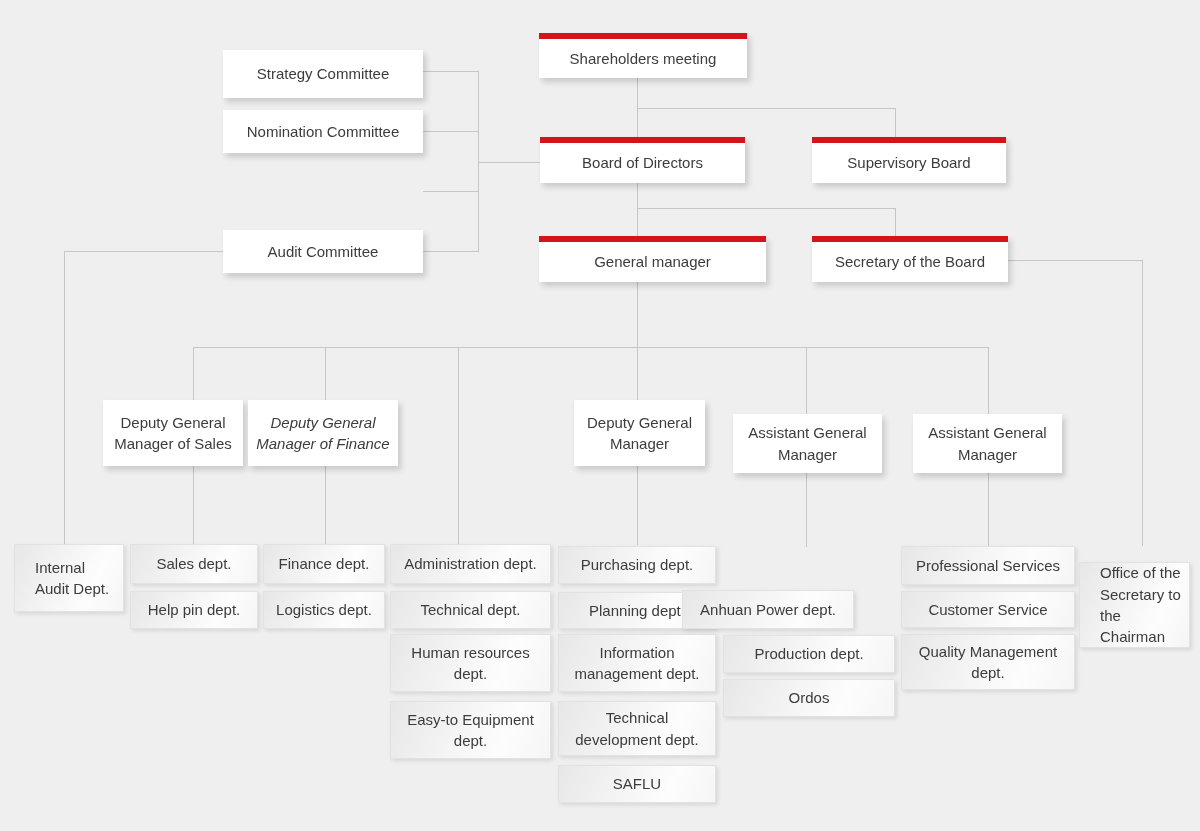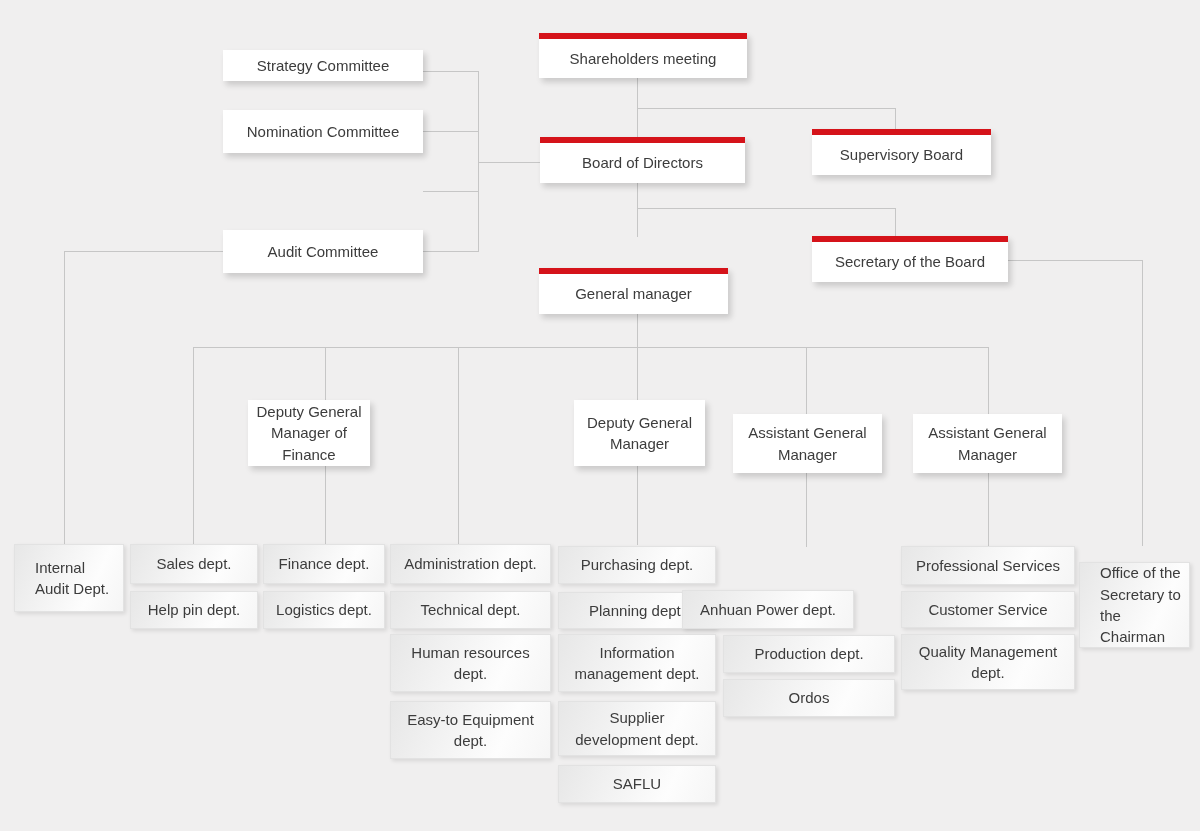--- a/index.html
+++ b/index.html
@@ -77,29 +77,30 @@
   <div class="vl" style="left:458px;top:347px;height:198px;"></div>
   <div class="vl" style="left:637px;top:347px;height:198px;"></div>
   <div class="vl" style="left:806px;top:347px;height:200px;"></div>
   <div class="vl" style="left:988px;top:347px;height:200px;"></div>
 
   <div class="hl" style="left:1008px;top:260px;width:134px;"></div>
   <div class="vl" style="left:1142px;top:260px;height:286px;"></div>
 
   <div class="node exec" style="left:539px;top:33px;width:208px;height:45px;">Shareholders meeting</div>
   <div class="node exec" style="left:540px;top:137px;width:205px;height:46px;">Board of Directors</div>
-  <div class="node exec" style="left:812px;top:129px;width:179px;height:46px;">Supervisory Board</div>
-  <div class="node exec" style="left:539px;top:236px;width:189px;height:46px;margin-top:32px;">General manager</div>
+  <div class="node exec" style="left:812px;top:137px;width:194px;height:46px;">Supervisory Board</div>
+  <div class="node exec" style="left:539px;top:236px;width:227px;height:46px;">General manager</div>
   <div class="node exec" style="left:812px;top:236px;width:196px;height:46px;">Secretary of the Board</div>
 
-  <div class="node white" style="left:223px;top:50px;width:200px;height:31px;">Strategy Committee</div>
+  <div class="node white" style="left:223px;top:50px;width:200px;height:48px;">Strategy Committee</div>
   <div class="node white" style="left:223px;top:110px;width:200px;height:43px;">Nomination Committee</div>
   <div class="node white" style="left:223px;top:230px;width:200px;height:43px;">Audit Committee</div>
 
-  <div class="node white" style="left:248px;top:400px;width:122px;height:66px;">Deputy General Manager of Finance</div>
+  <div class="node white" style="left:103px;top:400px;width:140px;height:66px;">Deputy General Manager of Sales</div>
+  <div class="node white" style="left:248px;top:400px;width:150px;height:66px;font-style:italic;">Deputy General Manager of Finance</div>
   <div class="node white" style="left:574px;top:400px;width:131px;height:66px;">Deputy General Manager</div>
   <div class="node white" style="left:733px;top:414px;width:149px;height:59px;">Assistant General Manager</div>
   <div class="node white" style="left:913px;top:414px;width:149px;height:59px;">Assistant General Manager</div>
 
   <div class="node dept left-align" style="left:14px;top:544px;width:110px;height:68px;">Internal
 Audit Dept.</div>
 
   <div class="node dept" style="left:130px;top:544px;width:128px;height:40px;">Sales dept.</div>
   <div class="node dept" style="left:130px;top:591px;width:128px;height:38px;text-align:right;">Help pin dept.</div>
 
@@ -107,21 +108,21 @@
   <div class="node dept" style="left:263px;top:591px;width:122px;height:38px;">Logistics dept.</div>
 
   <div class="node dept" style="left:390px;top:544px;width:161px;height:40px;">Administration dept.</div>
   <div class="node dept" style="left:390px;top:591px;width:161px;height:38px;">Technical dept.</div>
   <div class="node dept" style="left:390px;top:634px;width:161px;height:58px;">Human resources dept.</div>
   <div class="node dept" style="left:390px;top:701px;width:161px;height:58px;">Easy-to Equipment dept.</div>
 
   <div class="node dept" style="left:558px;top:546px;width:158px;height:38px;">Purchasing dept.</div>
   <div class="node dept" style="left:558px;top:592px;width:158px;height:37px;">Planning dept.</div>
   <div class="node dept" style="left:558px;top:634px;width:158px;height:58px;">Information management dept.</div>
-  <div class="node dept" style="left:558px;top:701px;width:158px;height:55px;">Supplier development dept.</div>
+  <div class="node dept" style="left:558px;top:701px;width:158px;height:55px;">Technical development dept.</div>
   <div class="node dept" style="left:558px;top:765px;width:158px;height:38px;">SAFLU</div>
 
   <div class="node dept" style="left:682px;top:590px;width:172px;height:39px;">Anhuan Power dept.</div>
   <div class="node dept" style="left:723px;top:635px;width:172px;height:38px;">Production dept.</div>
   <div class="node dept" style="left:723px;top:679px;width:172px;height:38px;">Ordos</div>
 
   <div class="node dept" style="left:901px;top:546px;width:174px;height:39px;">Professional Services</div>
   <div class="node dept" style="left:901px;top:591px;width:174px;height:37px;">Customer Service</div>
   <div class="node dept" style="left:901px;top:634px;width:174px;height:56px;">Quality Management dept.</div>
 

